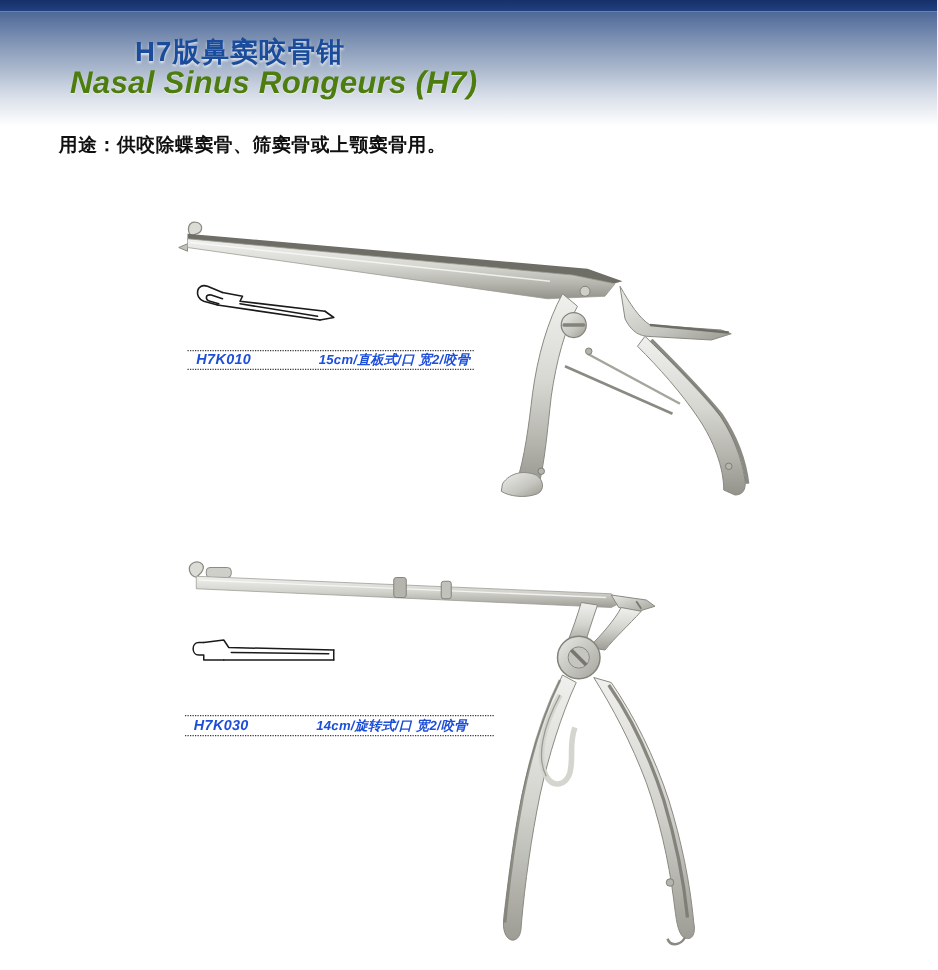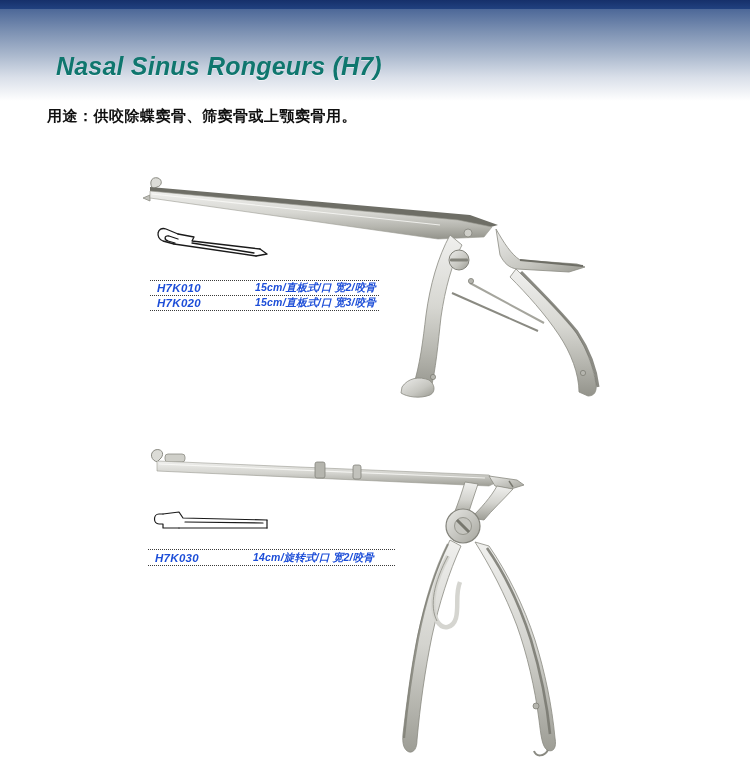--- a/index.html
+++ b/index.html
@@ -19,55 +19,56 @@
     background:linear-gradient(180deg,#4d6898 0%,#7b90b2 24%,#aab8cd 50%,#d9dfe9 74%,#ffffff 100%);
   }
   .title-cn {
     position:absolute; left:108px; top:27px;
     font-size:22px; font-weight:800; letter-spacing:1px;
     color:#1b4c9b; text-shadow:0 1px 2px rgba(255,255,255,.75);
   }
   .title-en {
     position:absolute; left:56px; top:52px;
     font-size:25px; font-style:italic; font-weight:600; letter-spacing:.2px;
-    color:#0f766e; text-shadow:0 1px 1px rgba(255,255,255,.6);
+    color:#4d7c0f; text-shadow:0 1px 1px rgba(255,255,255,.6);
   }
   .usage {
     position:absolute; left:47px; top:107px;
     font-size:15px; font-weight:700; color:#101010; letter-spacing:.5px;
   }
   
   .spec-table {
     position:absolute; border-top:1px dotted #3a3a3a;
     color:#1d4ed8;
   }
   .spec-row {
     display:flex; align-items:center; height:15px;
     border-bottom:1px dotted #3a3a3a;
     font-weight:700; font-style:italic;
   }
   .spec-row .model { width:105px; padding-left:7px; font-size:11.5px; letter-spacing:.3px; }
   .spec-row .spec  { flex:1; font-size:10.5px; letter-spacing:.2px; white-space:nowrap;font-style:italic; }
   .t1 { left:150px; top:280px; width:229px; }
-  .t2 { left:148px; top:549px; width:247px; }
+  .t2 { left:148px; top:572px; width:247px; }
   .t2 .spec-row { height:16px; }
   
   .art { position:absolute; }
   .a-inst1 { left:140px; top:165px; }
   .a-inset1 { left:148px; top:212px; }
   .a-inst2 { left:145px; top:438px; }
   .a-inset2 { left:149px; top:506px; }
 </style>
 </head>
 <body>
 
 <div class="page">
 
   <div class="topbar"></div>
   <div class="header-grad"></div>
+  <div class="title-cn">H7版鼻窦咬骨钳</div>
   <div class="title-en">Nasal Sinus Rongeurs (H7)</div>
   <div class="usage">用途：供咬除蝶窦骨、筛窦骨或上颚窦骨用。</div>
 
   <div class="art a-inst1">
     <svg width="480" height="235" viewBox="0 0 480 235">
       <defs>
         <linearGradient id="m1" x1="0" y1="0" x2="0" y2="1">
           <stop offset="0" stop-color="#f0f0ee"></stop>
             <stop offset=".45" stop-color="#d7d7d2"></stop>
           <stop offset=".75" stop-color="#b5b5ae"></stop>
@@ -123,24 +124,20 @@
         <path d="M44,31 L106,41"></path>
       </g>
     </svg>
   </div>
 
   <div class="spec-table t1">
     <div class="spec-row">
       <span class="model">H7K010</span>
       <span class="spec">15cm/直板式/口 宽2/咬骨</span>
     </div>
-    <div class="spec-row">
-      <span class="model">H7K020</span>
-      <span class="spec">15cm/直板式/口 宽3/咬骨</span>
-    </div>
   </div>
 
   <div class="art a-inst2">
     <svg width="480" height="320" viewBox="0 0 480 320">
       <defs>
         <linearGradient id="m3" x1="0" y1="0" x2="0" y2="1">
           <stop offset="0" stop-color="#f0f0ee"></stop>
             <stop offset=".5" stop-color="#d3d3ce"></stop>
           <stop offset="1" stop-color="#9d9d95"></stop>
         </linearGradient>

